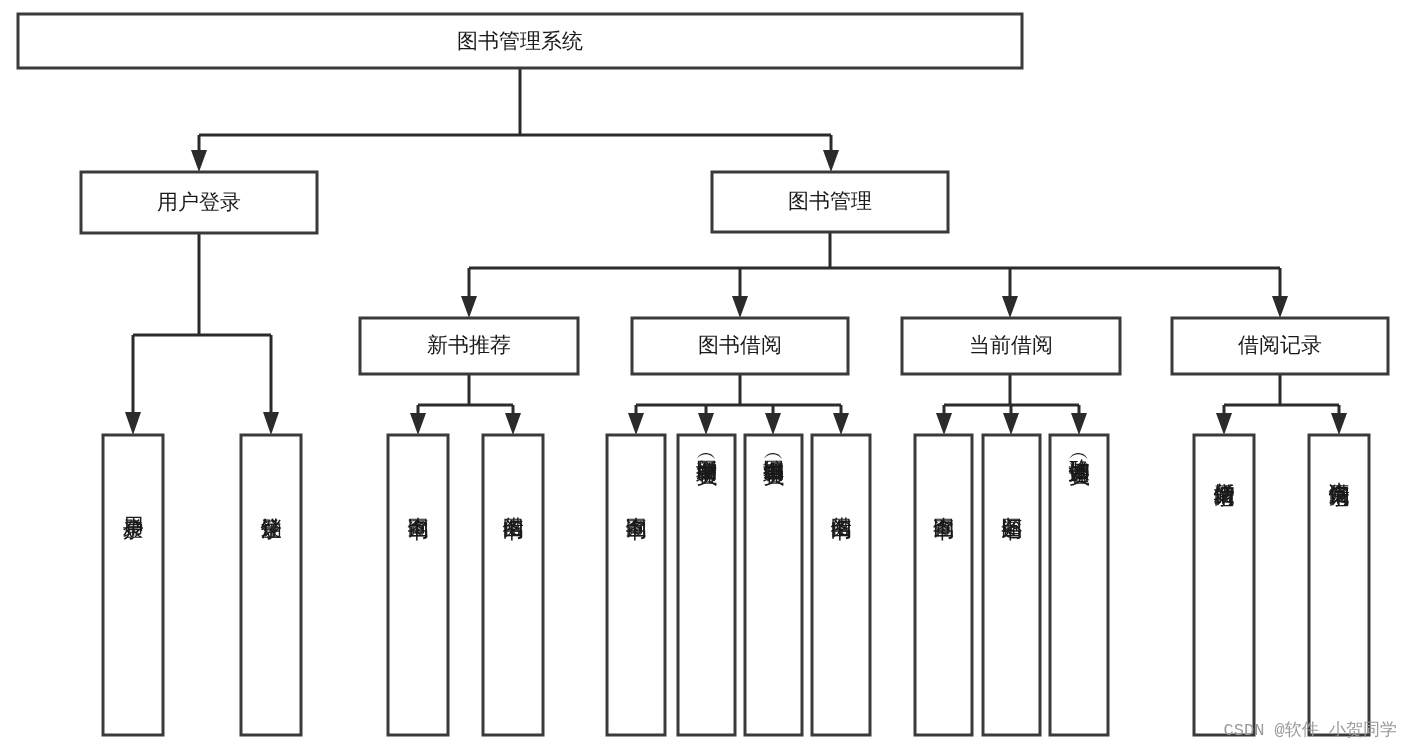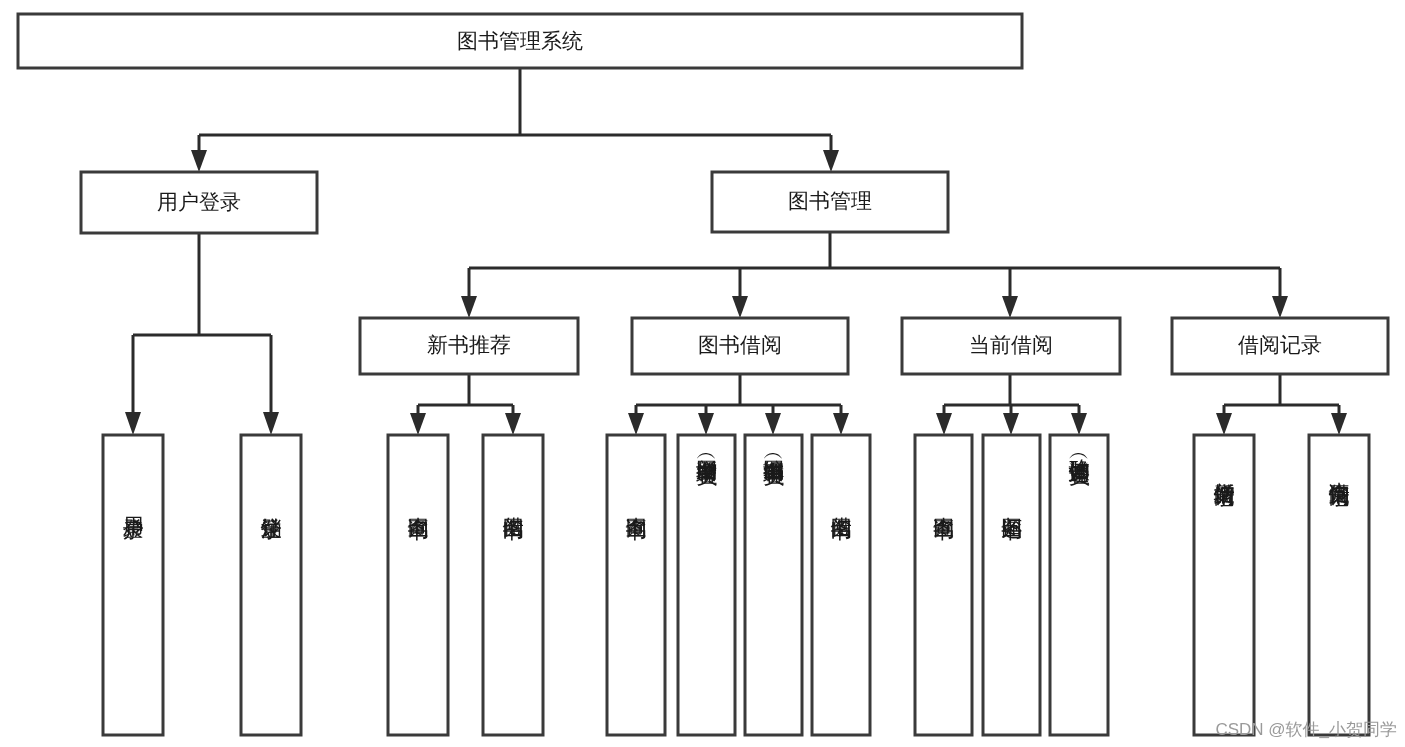--- a/index.html
+++ b/index.html
@@ -64,21 +64,21 @@
   .vlabel-wrap {
     position: absolute;
     display: flex;
     align-items: flex-start;
     justify-content: center;
   }
   .watermark {
     position: absolute;
     right: 8px;
     bottom: 6px;
-    font-family: Liberation Sans, sans-serif;
+    font-family: Liberation Mono, monospace;
     font-size: 17px;
     color: #9a9a9a;
     white-space: nowrap;
     user-select: none;
   }
 </style>
 </head>
 <body>
 
 <div id="diagram-root">

